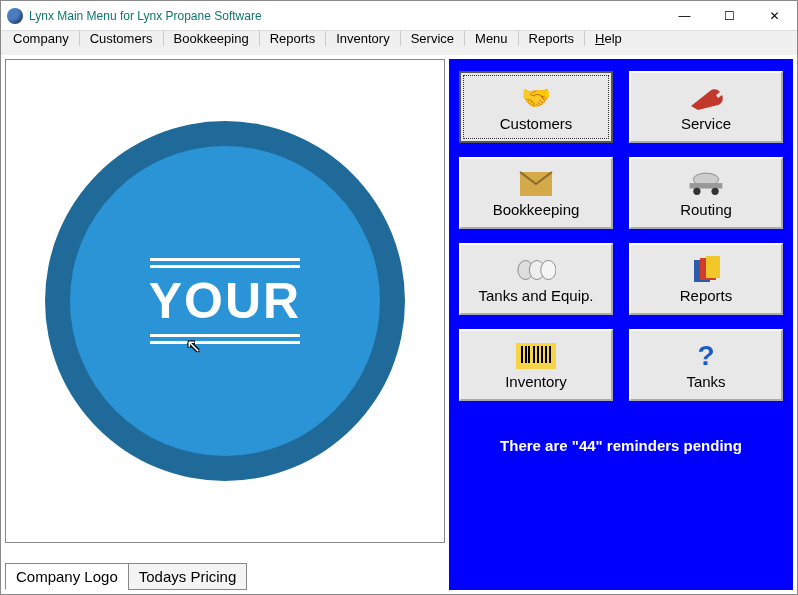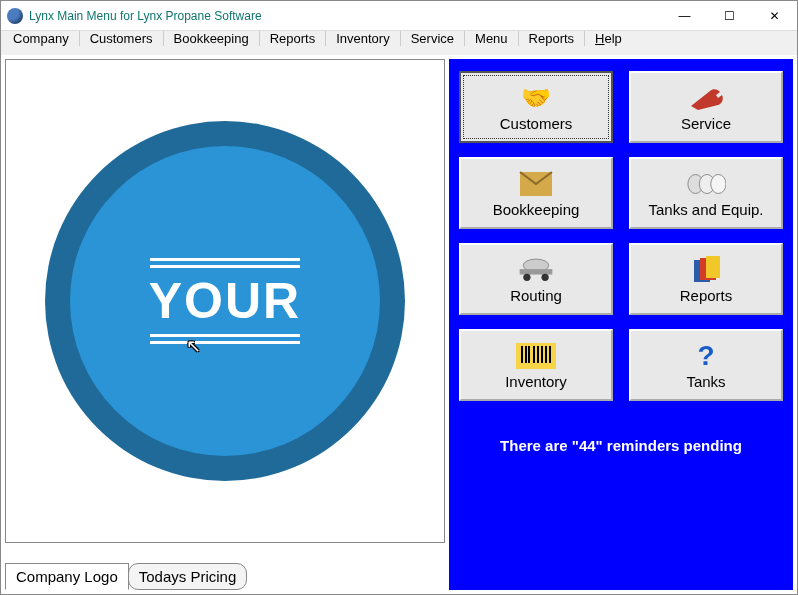--- a/index.html
+++ b/index.html
@@ -118,21 +118,21 @@
     background: #f4f4f4;
     font-size: 15px;
     cursor: default;
     position: relative;
   }
   .tab.active {
     background: #fff;
     border-bottom-color: #fff;
     top: 0;
   }
-  .tab + .tab { margin-left: -1px; border-radius: 10px; }
+  .tab + .tab { margin-left: -1px; }
   .right-panel {
     flex: 1;
     background: #0000ff;
     padding: 12px 10px;
     display: flex;
     flex-direction: column;
   }
   .btn-grid {
     display: grid;
     grid-template-columns: 1fr 1fr;
@@ -250,39 +250,39 @@
           <svg width="36" height="28" viewBox="0 0 36 28">
               <rect x="2" y="2" width="32" height="24" fill="#d4a94a"></rect>
               <path d="M2 2 L18 14 L34 2" stroke="#8a6a2a" stroke-width="2" fill="none"></path>
             </svg>
         </div>
         <span>Bookkeeping</span>
       </div>
 
       <div class="bigbtn">
         <div class="icon">
-          <svg width="42" height="28" viewBox="0 0 42 28">
-              <ellipse cx="10" cy="14" rx="8" ry="10" fill="#ddd" stroke="#888"></ellipse>
-              <ellipse cx="22" cy="14" rx="8" ry="10" fill="#eee" stroke="#888"></ellipse>
-              <ellipse cx="34" cy="14" rx="8" ry="10" fill="#f5f5f5" stroke="#888"></ellipse>
-            </svg>
-        </div>
-        <span>Tanks and Equip.</span>
-      </div>
-
-      <div class="bigbtn">
-        <div class="icon">
           <svg width="44" height="26" viewBox="0 0 44 26">
               <ellipse cx="22" cy="8" rx="14" ry="7" fill="#ccc" stroke="#888"></ellipse>
               <rect x="4" y="12" width="36" height="6" fill="#999"></rect>
               <circle cx="12" cy="21" r="4" fill="#333"></circle>
               <circle cx="32" cy="21" r="4" fill="#333"></circle>
             </svg>
         </div>
         <span>Routing</span>
+      </div>
+
+      <div class="bigbtn">
+        <div class="icon">
+          <svg width="42" height="28" viewBox="0 0 42 28">
+              <ellipse cx="10" cy="14" rx="8" ry="10" fill="#ddd" stroke="#888"></ellipse>
+              <ellipse cx="22" cy="14" rx="8" ry="10" fill="#eee" stroke="#888"></ellipse>
+              <ellipse cx="34" cy="14" rx="8" ry="10" fill="#f5f5f5" stroke="#888"></ellipse>
+            </svg>
+        </div>
+        <span>Tanks and Equip.</span>
       </div>
 
       <div class="bigbtn">
         <div class="icon">
           <svg width="32" height="28" viewBox="0 0 32 28">
               <rect x="4" y="4" width="16" height="22" fill="#2a5caa"></rect>
               <rect x="10" y="2" width="16" height="22" fill="#d43c2a"></rect>
               <rect x="16" y="0" width="14" height="22" fill="#f2c72a"></rect>
             </svg>
         </div>

